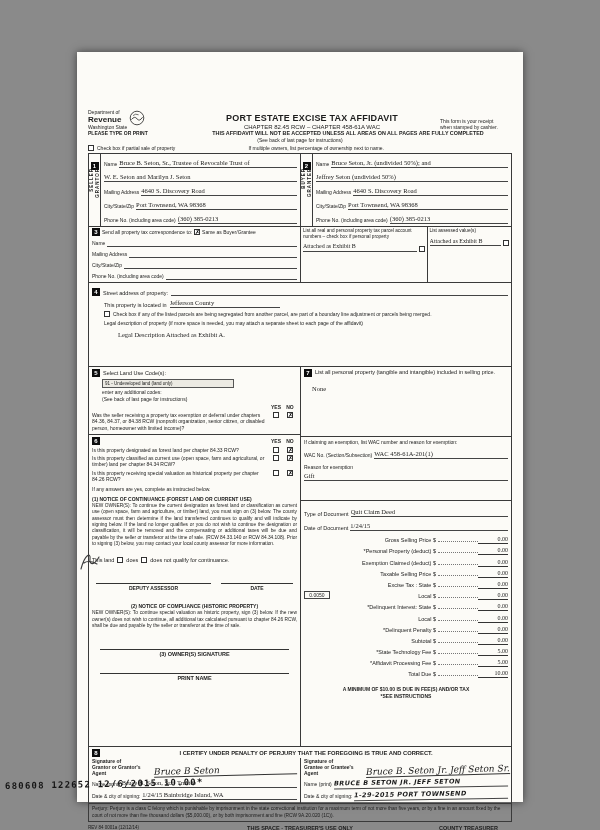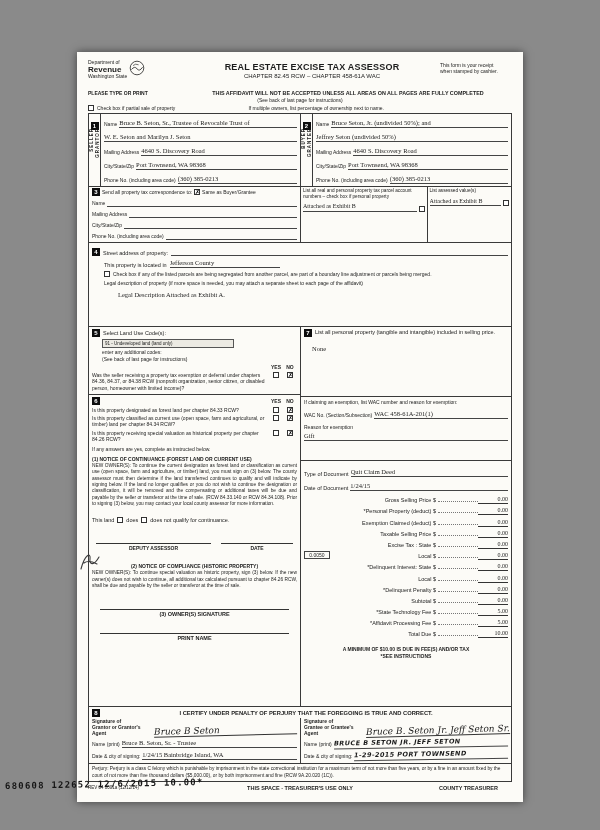--- a/index.html
+++ b/index.html
@@ -3,21 +3,21 @@
 <meta charset="utf-8">
 <style>
   * { box-sizing: border-box; margin: 0; padding: 0; }
   html,body { width:600px; height:830px; }
   body { background:#8a8a8a; position:relative; overflow:hidden;
          font-family:"Liberation Sans", sans-serif; color:#1c1c1c; }
   .page { position:absolute; left:77px; top:52px; width:446px; height:750px;
           background:#fcfbf7; box-shadow:0 0 8px rgba(0,0,0,.55);
           padding:8px 11px 0 11px; }
   
-  .hdr { display:flex; align-items:flex-start; height:30px; }
+  .hdr { display:flex; align-items:flex-end; height:30px;margin-top:40px; }
   .logo-block { width:96px; display:flex; gap:2px; }
   .logo-text { font-size:5px; line-height:1.1; }
   .logo-text .d2 { font-size:8px; font-weight:bold; }
   .logo-circle { width:16px; height:16px; flex:none; }
   .title-block { flex:1; text-align:center; padding-top:2px; }
   .form-title { font-size:9px; font-weight:bold; letter-spacing:.2px; }
   .form-chapter { font-size:6px; margin-top:1px; }
   .receipt-note { width:72px; font-size:5px; line-height:1.2; padding-top:2px; }
   .notice-row { display:flex; align-items:flex-end; font-size:5px; }
   .notice-row .tp { width:96px; font-weight:bold; }
@@ -162,21 +162,21 @@
         <div class="d2">Revenue</div>
         <div class="d3">Washington State</div>
       </div>
       <svg class="logo-circle" viewBox="0 0 20 20">
         <circle cx="10" cy="10" r="8.5" fill="none" stroke="#222" stroke-width="1"></circle>
         <path d="M3,12 Q7,7 10,11 T17,9" fill="none" stroke="#222" stroke-width="1"></path>
         <path d="M5,7 Q8,4 12,6" fill="none" stroke="#222" stroke-width="0.8"></path>
       </svg>
     </div>
     <div class="title-block">
-      <div class="form-title">REAL ESTATE EXCISE TAX ASSESSOR</div>
+      <div class="form-title">PORT ESTATE EXCISE TAX AFFIDAVIT</div>
       <div class="form-chapter">CHAPTER 82.45 RCW – CHAPTER 458-61A WAC</div>
     </div>
     <div class="receipt-note">
       <div>This form is your receipt</div>
       <div>when stamped by cashier.</div>
     </div>
   </div>
   <div class="notice-row">
     <span class="tp">PLEASE TYPE OR PRINT</span>
     <span class="warn">THIS AFFIDAVIT WILL NOT BE ACCEPTED UNLESS ALL AREAS ON ALL PAGES ARE FULLY COMPLETED</span>

